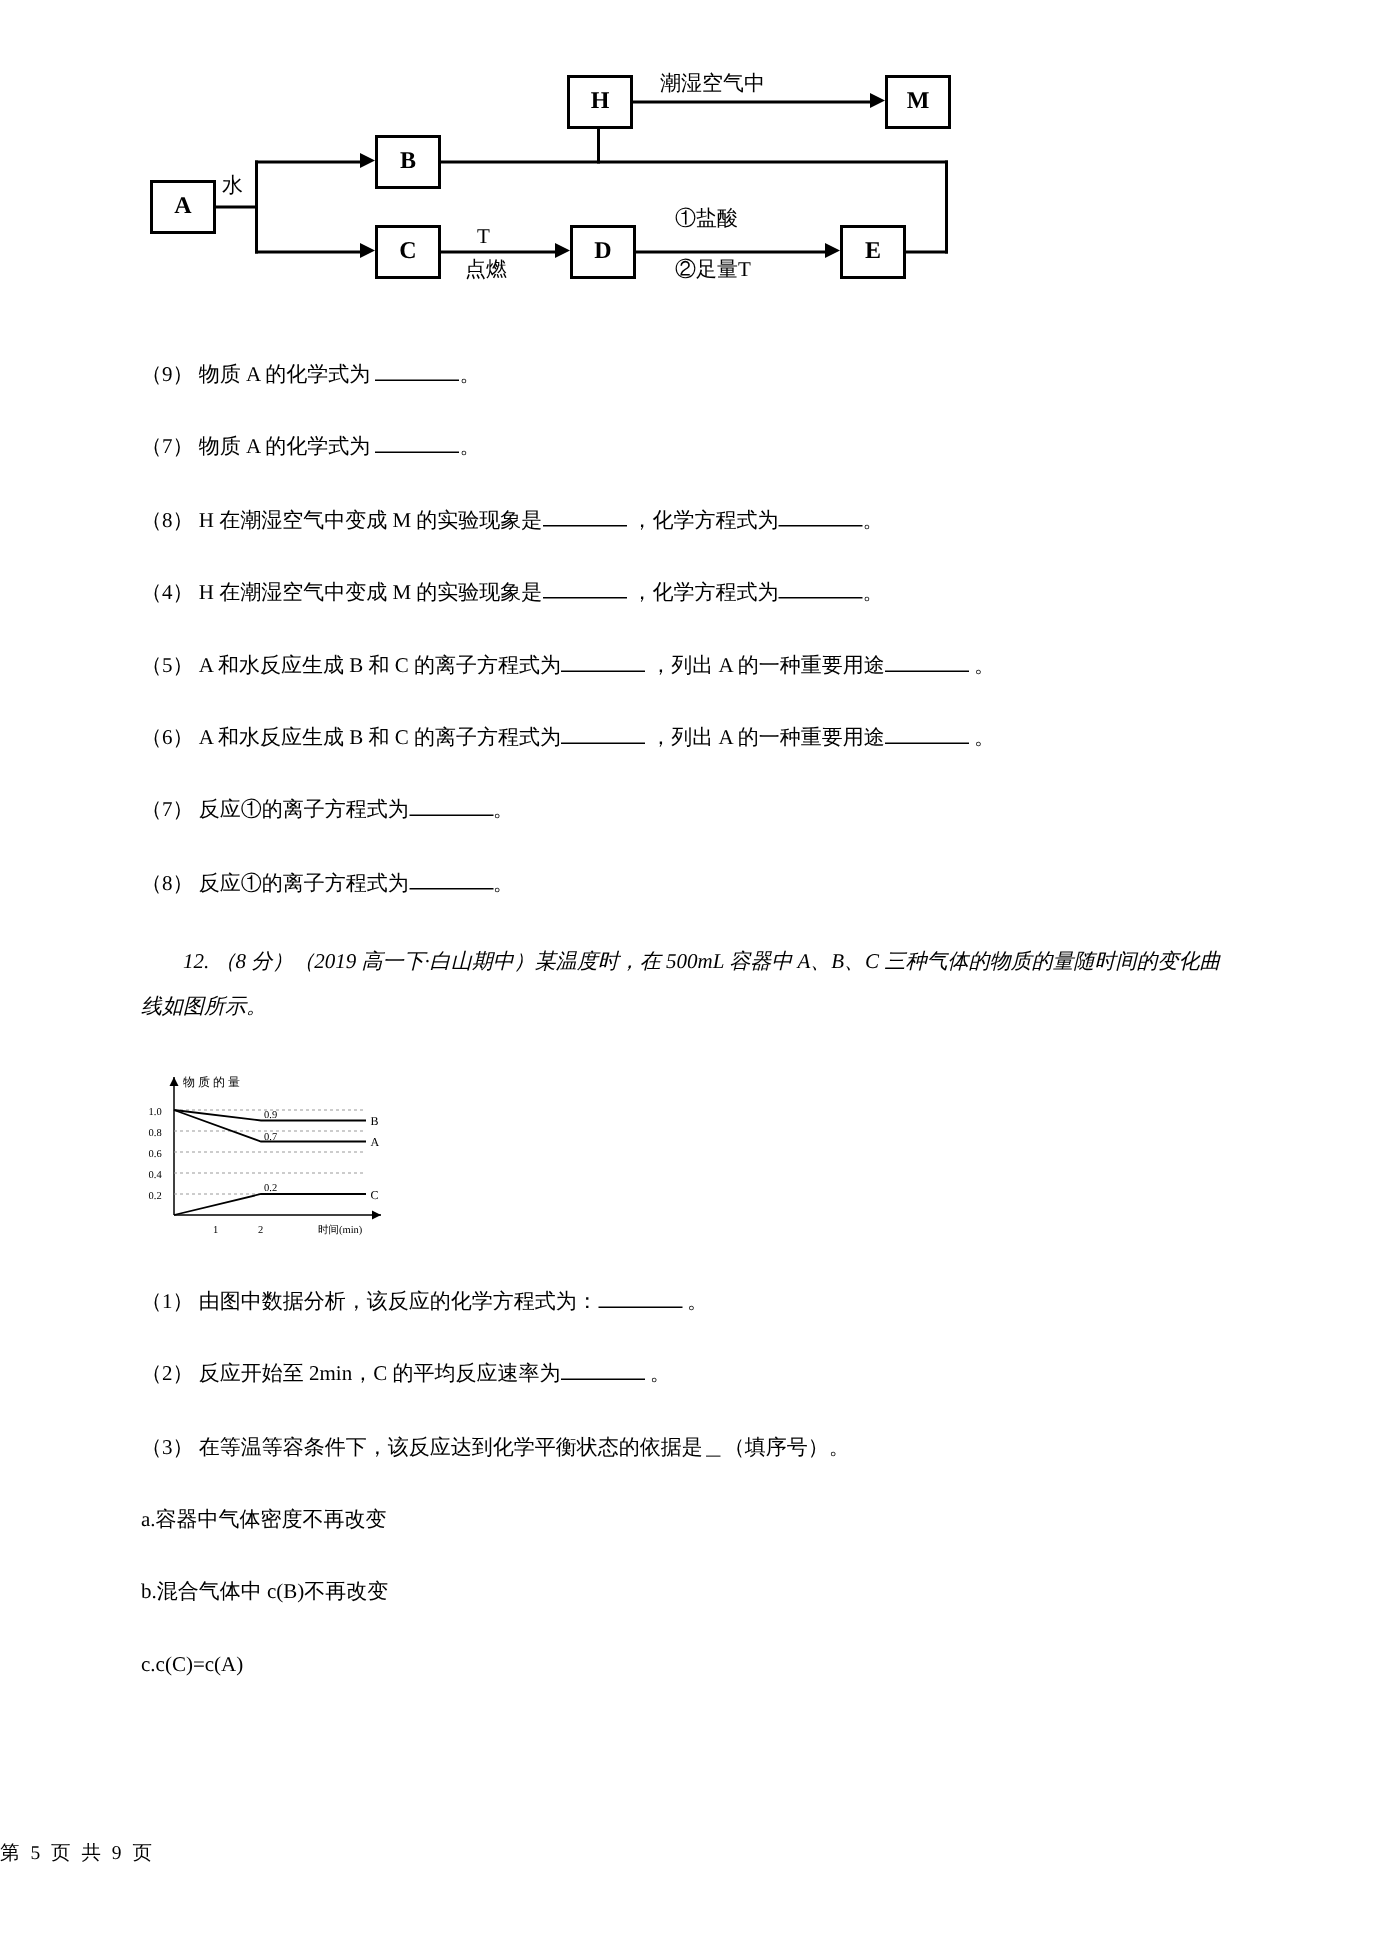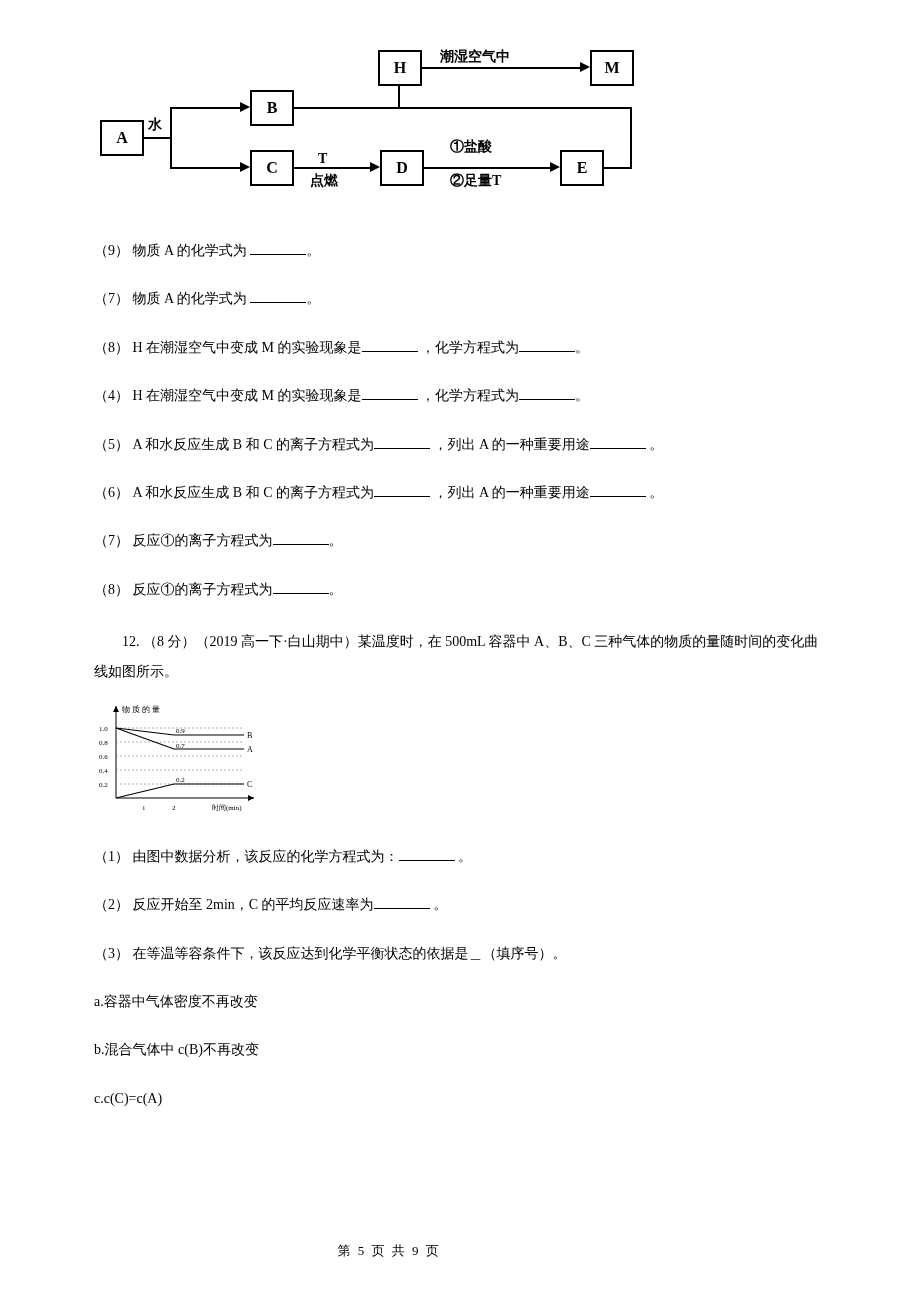--- a/index.html
+++ b/index.html
@@ -46,53 +46,53 @@
     .arrow-h { height: 2px; }
     .arrow-head-r {
       position: absolute;
       width: 0; height: 0;
       border-top: 5px solid transparent;
       border-bottom: 5px solid transparent;
       border-left: 10px solid #000;
     }
     .label {
       position: absolute;
-      font-weight: bold;
+      font-weight: normal;
       font-size: 14px;
       text-align: center;
     }
     .q-line {
       margin-bottom: 26px;
       margin-left: 0;
       text-indent: 0;
     }
     .blank {
       display: inline-block;
       border-bottom: 1px solid #000;
       width: 56px;
       height: 14px;
       vertical-align: baseline;
     }
     .q12-intro {
-      margin-bottom: 12px;
+      margin-bottom: 24px;
       line-height: 2.1;
       text-indent: 28px;
+      font-style: italic;
     }
     .chart-container {
       margin-left: 0;
       margin-bottom: 28px;
       width: 170px;
       height: 120px;
     }
     .footer {
       position: absolute;
-      bottom: 40px;
+      bottom: 56px;
       left: 0;
       width: 778px;
-      text-align: center;
       font-size: 13px;
       letter-spacing: 2px;
     }
   </style>
 </head>
 <body>
 
 <div class="diagram-container">
   <div class="box box-a">A</div>
   <div class="box box-b">B</div>

